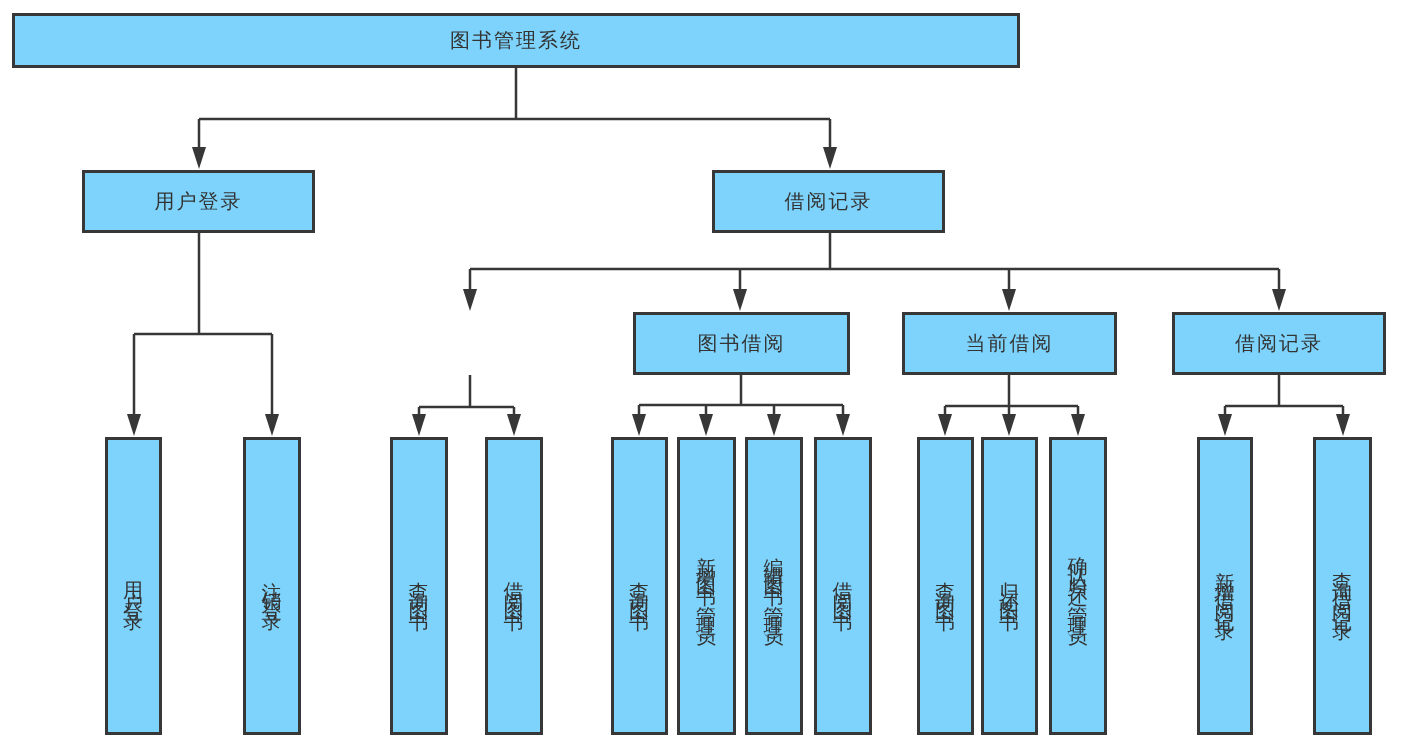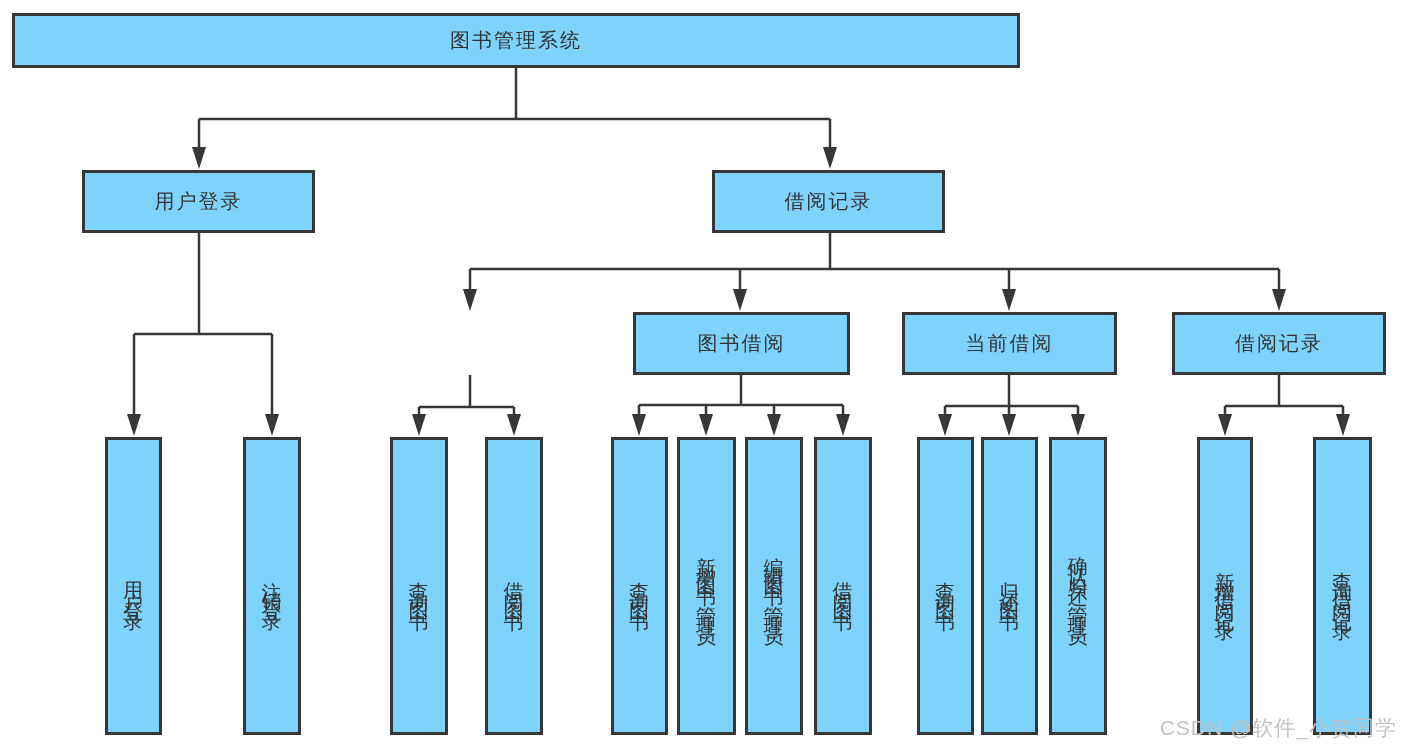--- a/index.html
+++ b/index.html
@@ -172,15 +172,14 @@
     <span>确认归还（管理员）</span>
   </div>
 
   <div class="node node-v" style="left:1197px;top:437px;width:56px;height:298px">
     <span>新增借阅记录</span>
   </div>
   <div class="node node-v" style="left:1313px;top:437px;width:59px;height:298px">
     <span>查询借阅记录</span>
   </div>
 
-  <div class="watermark">CSDN @软件_小贺同学</div>
 
 </div>
 
 </body></html>

